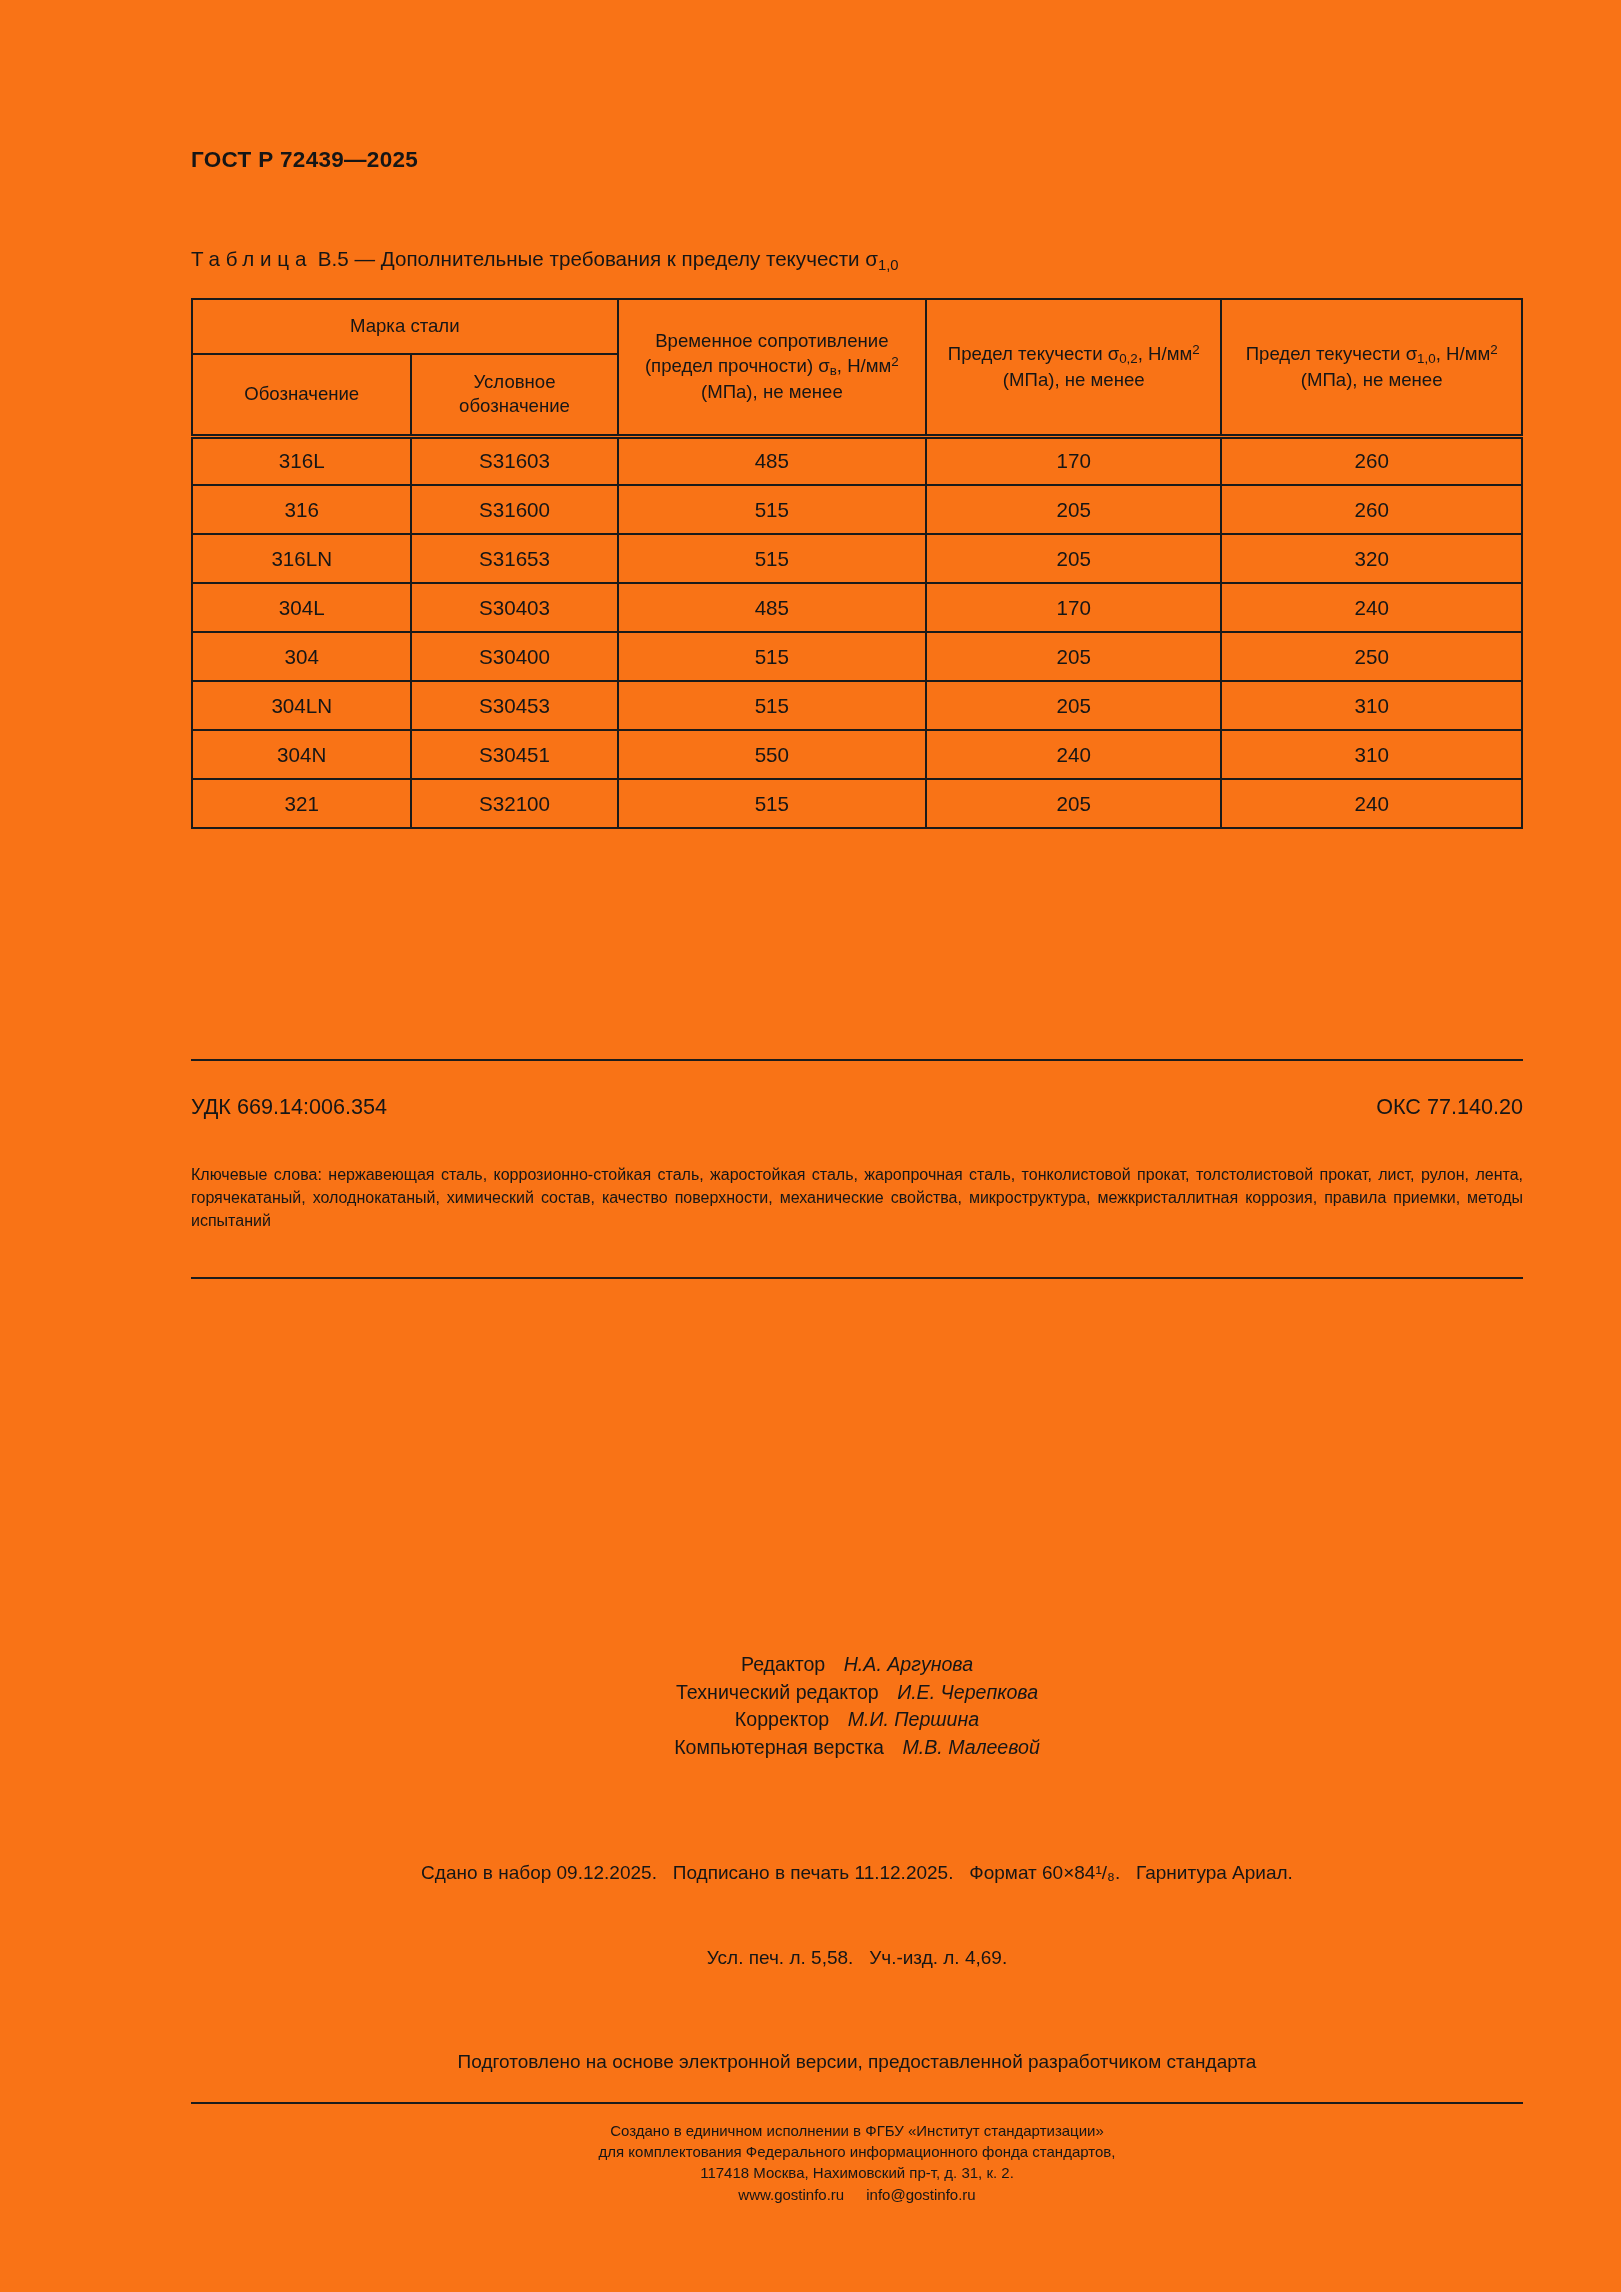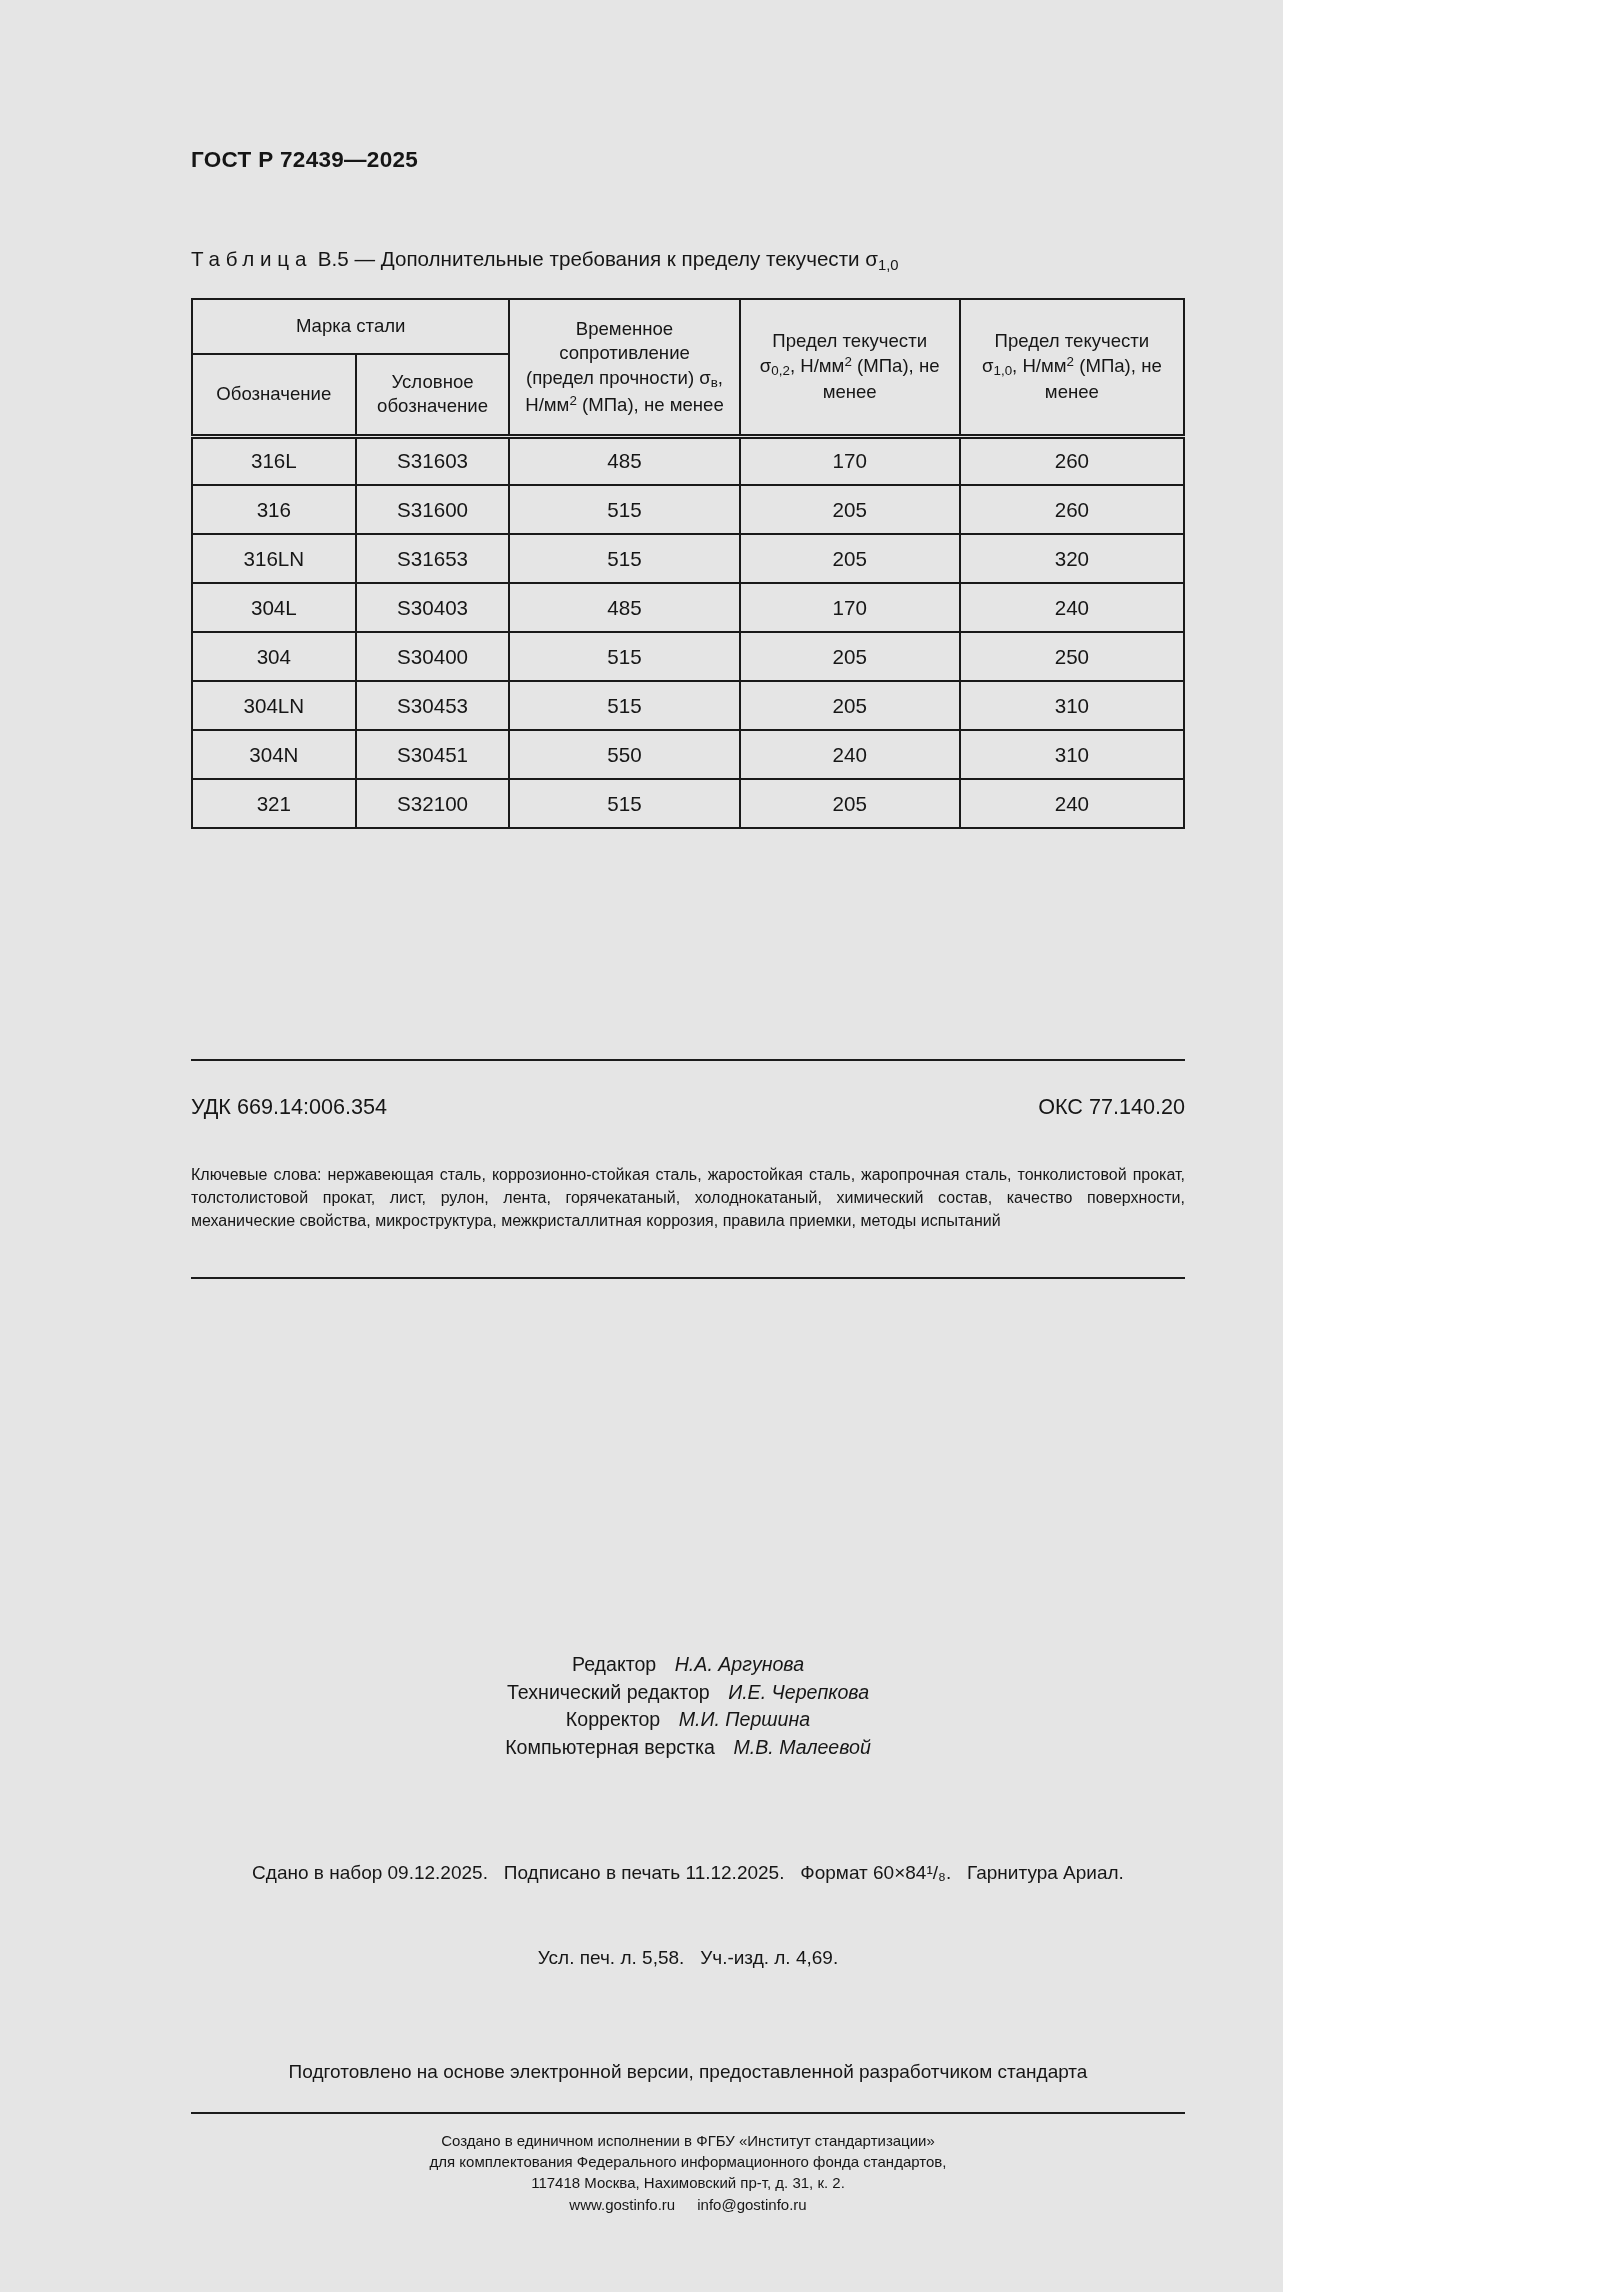--- a/index.html
+++ b/index.html
@@ -1,20 +1,20 @@
 <!DOCTYPE html>
 <html><head>
 <meta charset="utf-8">
 <style>
   * { margin: 0; padding: 0; box-sizing: border-box; }
   html, body { background: #ffffff; }
   .page {
-    width: 1283px;
+    width: 1621px;
     height: 2293px;
-    background: #e5e5e5;
+    background: #f97316;
     color: #161616;
     font-family: "Liberation Sans", sans-serif;
     padding: 147px 98px 0 191px;
     position: relative;
     overflow: hidden;
   }
   .doc-header {
     font-size: 22.5px;
     font-weight: bold;
     letter-spacing: 0.3px;
@@ -75,21 +75,21 @@
   }
   .colophon .name { font-style: italic; margin-left: 13px; }
   .imprint {
     margin-top: 41px;
     text-align: center;
     font-size: 19px;
     line-height: 1.5;
     white-space: pre-wrap;
   }
   .prepared-note {
-    margin-top: 31px;
+    margin-top: 21px;
     text-align: center;
     font-size: 19px;
   }
   .rule-3 { margin-top: 29px; }
   .publisher {
     margin-top: 15.7px;
     text-align: center;
     font-size: 15px;
     line-height: 1.42;
   }

